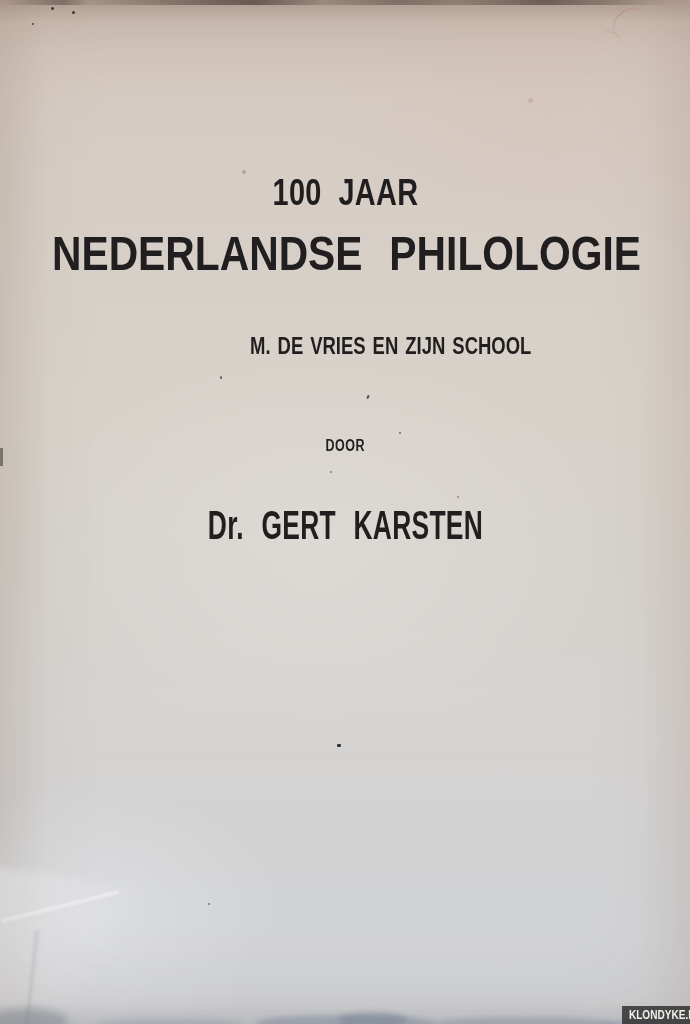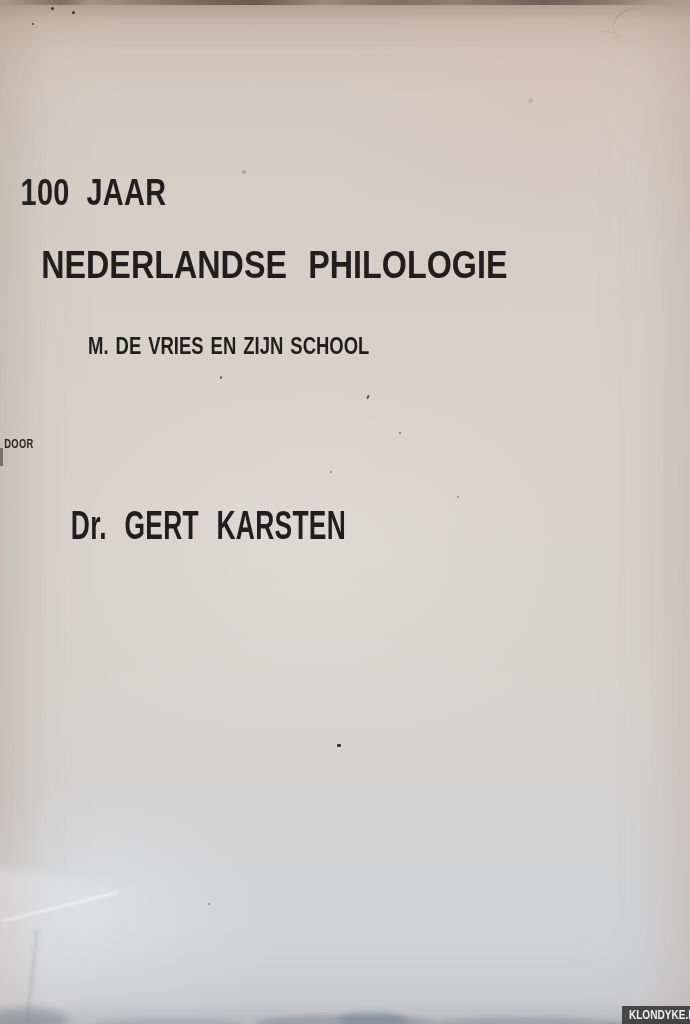--- a/index.html
+++ b/index.html
@@ -82,29 +82,29 @@
   .wave.w1 { left: 95px;  bottom: -8px; width: 150px; height: 14px; opacity: .5; }
   .wave.w2 { left: 255px; bottom: -7px; width: 180px; height: 16px; }
   .wave.w3 { left: 338px; bottom: -4px; width: 70px;  height: 16px; }
   .wave.w4 { left: 430px; bottom: -8px; width: 190px; height: 15px; opacity: .8; }
   .wave.w5 { left: 600px; bottom: -9px; width: 100px; height: 13px; opacity: .6; }
   .bl-corner {
     position: absolute; left: -12px; bottom: -10px; width: 80px; height: 26px;
     background: rgba(90,100,115,0.35); border-radius: 50%; filter: blur(4px);
   }
   
-  .print { position: absolute; left: 0; width: 100%; text-align: left; color: #201e1f; font-weight: 700; line-height: 1; white-space: nowrap; }
+  .print { position: absolute; left: 0; width: 100%; text-align: center; color: #201e1f; font-weight: 700; line-height: 1; white-space: nowrap; }
   .print .sc { display: inline-block; transform-origin: 50% 50%; }
   .t1   { top: 174px; font-size: 37px; }
   .t1 .sc { transform: scaleX(0.78); word-spacing: 0.30em; letter-spacing: 0.01em; }
-  .t2   { top: 246px; font-size: 38px; }
+  .t2   { top: 230px; font-size: 48px; }
   .t2 .sc { transform: scaleX(0.85); word-spacing: 0.38em; letter-spacing: 0; }
   .sub  { top: 334px; font-size: 24px; margin-left: 46px; }
   .sub .sc { transform: scaleX(0.77); word-spacing: 0.10em; }
-  .door { top: 438px; font-size: 12px; }
+  .door { top: 438px; font-size: 16px; }
   .door .sc { transform: scaleX(0.78); letter-spacing: 0.04em; }
   .auth { top: 505px; font-size: 40px; }
   .auth .sc { transform: scaleX(0.66); word-spacing: 0.38em; letter-spacing: 0.01em; }
   
   .watermark {
     position: absolute; right: 0; bottom: 0;
     background: rgba(54,53,55,0.88);
     color: #f2efe9;
     font-size: 12px; font-weight: 700; line-height: 18px;
     height: 18px; width: 68px; text-align: center;

